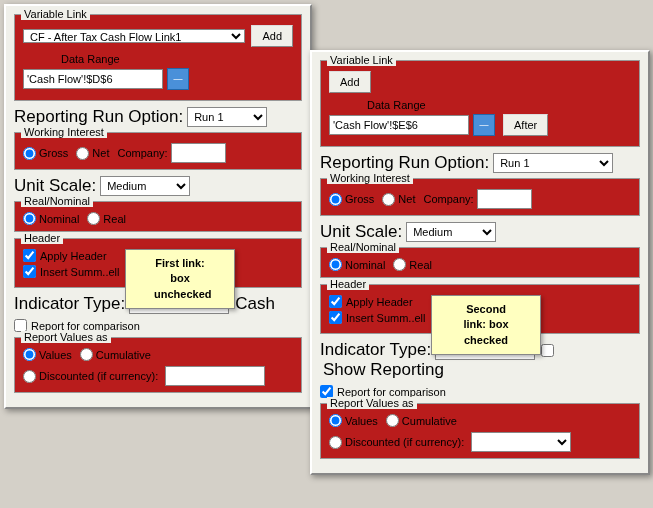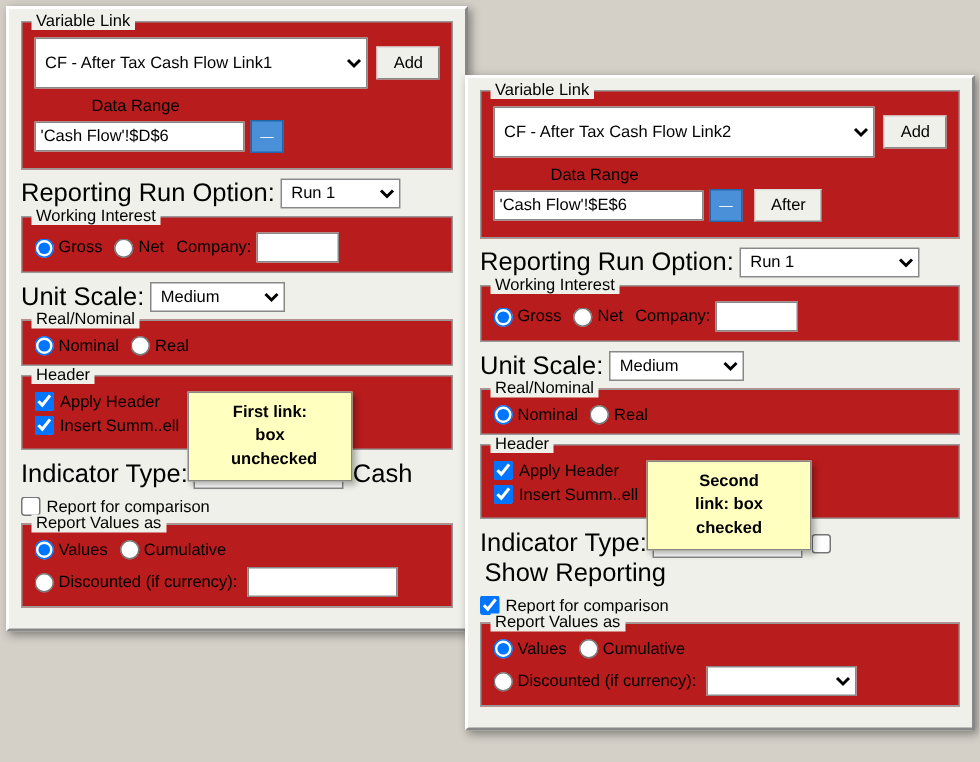--- a/index.html
+++ b/index.html
@@ -106,21 +106,21 @@
 
     .variable-link-row {
       display: flex;
       align-items: center;
       gap: 6px;
       margin-bottom: 6px;
     }
 
     .variable-link-select {
       flex: 1;
-      height: 34px;
+      height: 14px;
       font-size: 11px;
     }
 
     .data-range-row {
       display: flex;
       align-items: center;
       gap: 4px;
       margin-bottom: 4px;
     }
 
@@ -313,21 +313,20 @@
     </div>
   </div>
 
 </div>
 
 <div class="dialog-panel panel2">
 
   <div class="group-box" style="padding-top:10px;">
     <span class="group-box-title">Variable Link</span>
     <div class="variable-link-row">
-      <select class="variable-link-select"><option>CF - After Tax Cash Flow Link2</option></select>
       <button class="btn">Add</button>
     </div>
     <div class="section-label">Data Range</div>
     <div class="data-range-row">
       <input type="text" class="data-range-input" value="'Cash Flow'!$E$6" style="">
       <div class="blue-btn">—</div>
       <button class="btn" style="margin-left:4px;">After</button>
     </div>
   </div>
 

